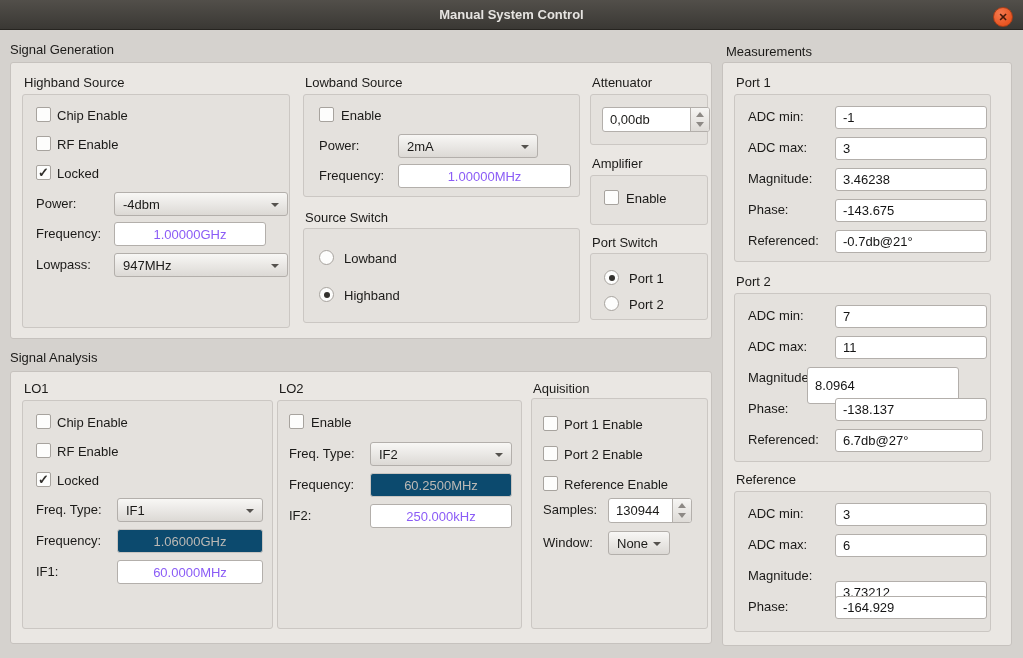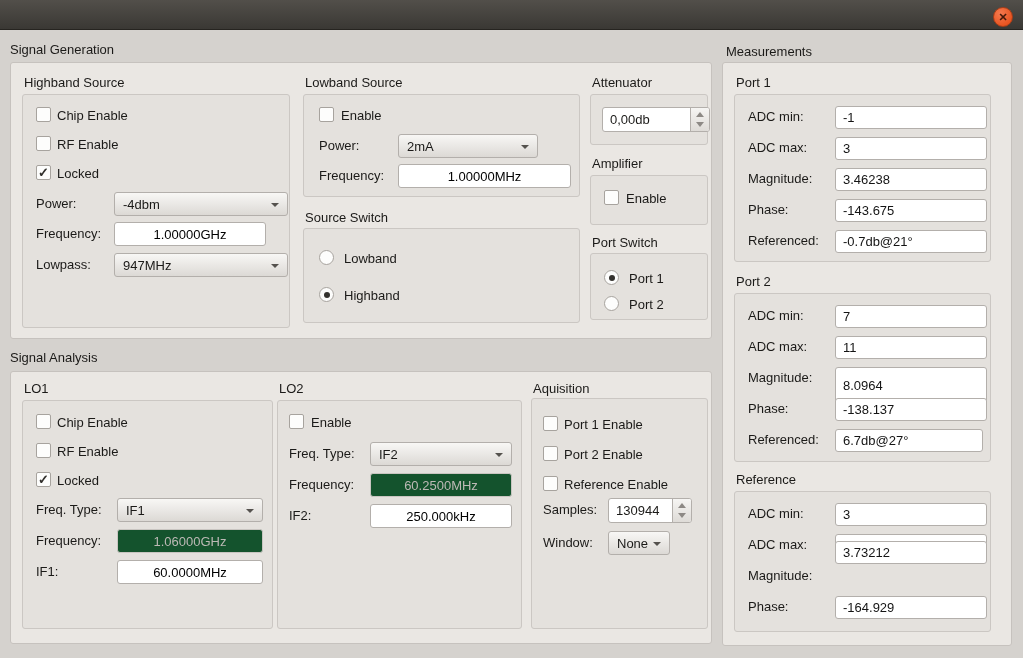--- a/index.html
+++ b/index.html
@@ -33,38 +33,39 @@
 
   .combo{position:absolute;height:24px;background:linear-gradient(#f8f7f5,#dcd9d5);
     border:1px solid #b3afab;border-radius:3px;display:flex;align-items:center;
     padding:0 20px 0 8px;white-space:nowrap}
   .combo .arrow{position:absolute;right:8px;top:10px;width:0;height:0;
     border-left:4px solid transparent;border-right:4px solid transparent;
     border-top:4px solid #55524e}
 
   .tinput{position:absolute;height:24px;background:#fff;border:1px solid #b3afab;
     border-radius:3px;display:flex;align-items:center;padding:0 7px;white-space:nowrap}
-  .tinput.ghost{justify-content:center;color:#000000}
-  .tinput.dis{background:#14532d;border-color:#c9c5c1;justify-content:center;color:#bcb9b5}
+  .tinput.ghost{justify-content:center;color:#8b5cf6}
+  .tinput.dis{background:#0c4a6e;border-color:#c9c5c1;justify-content:center;color:#bcb9b5}
   .tinput.val{color:#141414}
 
   .spin{position:absolute;height:25px;background:#fff;border:1px solid #b3afab;
     border-radius:3px;display:flex;align-items:center;padding:0 24px 0 7px;white-space:nowrap}
   .spin-btns{position:absolute;right:0;top:0;bottom:0;width:19px;
     border-left:1px solid #b3afab;background:linear-gradient(#f6f5f3,#dedbd7);
     border-radius:0 2px 2px 0}
   .sarrow{position:absolute;left:5px;width:0;height:0;
     border-left:4px solid transparent;border-right:4px solid transparent}
   .sarrow.up{top:4px;border-bottom:5px solid #8d8985}
   .sarrow.down{bottom:4px;border-top:5px solid #8d8985}
 </style>
 </head>
 <body>
 
 <div class="titlebar">
+  <div class="wtitle">Manual System Control</div>
   <div class="closebtn">
     <span class="x">✕</span>
   </div>
 </div>
 
 <div class="sec-label" style="left:10px;top:42px">Signal Generation</div>
 <div class="grp" style="left:10px;top:62px;width:702px;height:277px"></div>
 
 <div class="sub-label" style="left:24px;top:75px">Highband Source</div>
 <div class="sub" style="left:22px;top:94px;width:268px;height:234px"></div>
@@ -209,28 +210,28 @@
 <div class="lbl" style="left:748px;top:233px">Referenced:</div>
 <div class="tinput val" style="left:835px;top:230px;width:152px;height:23px">-0.7db@21°</div>
 
 <div class="sub-label" style="left:736px;top:274px">Port 2</div>
 <div class="sub" style="left:734px;top:293px;width:257px;height:169px"></div>
 <div class="lbl" style="left:748px;top:308px">ADC min:</div>
 <div class="tinput val" style="left:835px;top:305px;width:152px;height:23px">7</div>
 <div class="lbl" style="left:748px;top:339px">ADC max:</div>
 <div class="tinput val" style="left:835px;top:336px;width:152px;height:23px">11</div>
 <div class="lbl" style="left:748px;top:370px">Magnitude:</div>
-<div class="tinput val" style="left:835px;top:367px;width:152px;height:37px">8.0964</div>
+<div class="tinput val" style="left:807px;top:367px;width:152px;height:37px">8.0964</div>
 <div class="lbl" style="left:748px;top:401px">Phase:</div>
 <div class="tinput val" style="left:835px;top:398px;width:152px;height:23px">-138.137</div>
 <div class="lbl" style="left:748px;top:432px">Referenced:</div>
 <div class="tinput val" style="left:835px;top:429px;width:148px;height:23px">6.7db@27°</div>
 
 <div class="sub-label" style="left:736px;top:472px">Reference</div>
 <div class="sub" style="left:734px;top:491px;width:257px;height:141px"></div>
 <div class="lbl" style="left:748px;top:506px">ADC min:</div>
 <div class="tinput val" style="left:835px;top:503px;width:152px;height:23px">3</div>
 <div class="lbl" style="left:748px;top:537px">ADC max:</div>
 <div class="tinput val" style="left:835px;top:534px;width:152px;height:23px">6</div>
 <div class="lbl" style="left:748px;top:568px">Magnitude:</div>
-<div class="tinput val" style="left:835px;top:541px;width:152px;height:23px">3.73212</div>
+<div class="tinput val" style="left:835px;top:581px;width:152px;height:23px">3.73212</div>
 <div class="lbl" style="left:748px;top:599px">Phase:</div>
 <div class="tinput val" style="left:835px;top:596px;width:152px;height:23px">-164.929</div>
 
 </body></html>

